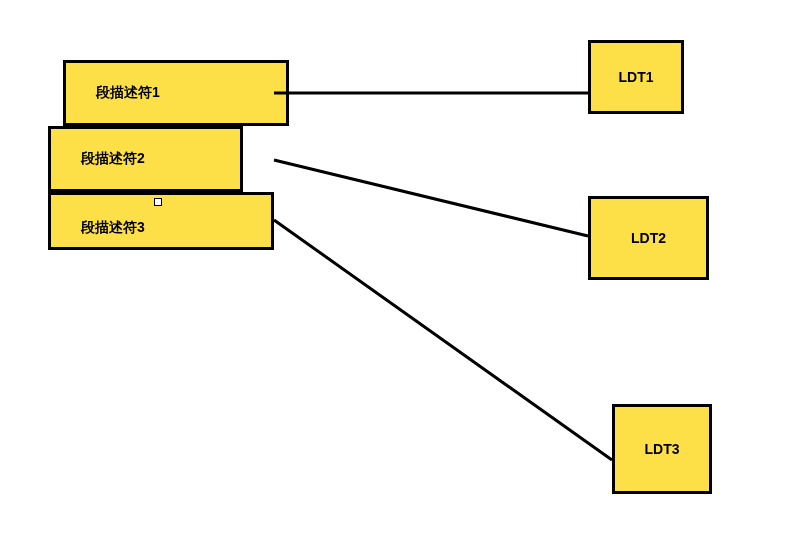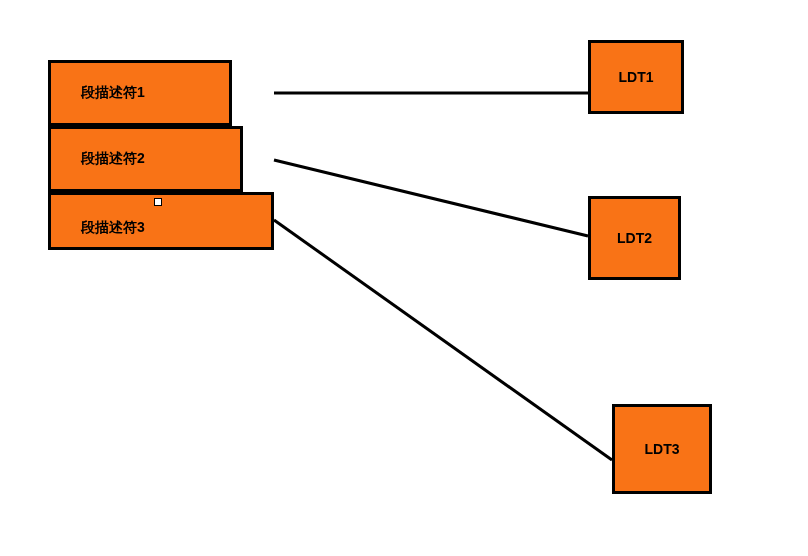--- a/index.html
+++ b/index.html
@@ -7,21 +7,21 @@
       width: 808px;
       height: 556px;
       background: #fff;
       position: relative;
       font-family: "Microsoft YaHei", SimSun, Arial, sans-serif;
       font-size: 14px;
     }
     .box {
       position: absolute;
       border: 3px solid #000;
-      background: #f97316;
+      background: #fde047;
       display: flex;
       align-items: center;
       padding-left: 30px;
     }
     .box-center {
       justify-content: center;
       padding-left: 0;
     }
     .label {
       font-weight: bold;
@@ -39,36 +39,36 @@
       position: absolute;
       width: 8px;
       height: 8px;
       border: 1px solid #000;
       background: #fff;
     }
   </style>
 </head>
 <body>
 
-<div class="box" style="left:48px;top:60px;width:184px;height:66px;text-align:right;">
+<div class="box" style="left:63px;top:60px;width:226px;height:66px;text-align:right;">
   <span class="label">段描述符1</span>
 </div>
 <div class="box" style="left:48px;top:126px;width:195px;height:66px;">
   <span class="label">段描述符2</span>
 </div>
 <div class="box" style="left:48px;top:192px;width:226px;height:58px;align-items:flex-end;padding-bottom:10px;">
   <span class="label">段描述符3</span>
 </div>
 
 <div class="small-square" style="left:154px;top:198px;"></div>
 
 <div class="box box-center" style="left:588px;top:40px;width:96px;height:74px;">
   <span class="label">LDT1</span>
 </div>
-<div class="box box-center" style="left:588px;top:196px;width:93px;height:84px;">
+<div class="box box-center" style="left:588px;top:196px;width:121px;height:84px;">
   <span class="label">LDT2</span>
 </div>
 <div class="box box-center" style="left:612px;top:404px;width:100px;height:90px;">
   <span class="label">LDT3</span>
 </div>
 
 <svg class="connectors">
   <line x1="274" y1="93" x2="588" y2="93" stroke="#000" stroke-width="3"></line>
   <line x1="274" y1="160" x2="588" y2="236" stroke="#000" stroke-width="3"></line>
   <line x1="274" y1="220" x2="612" y2="460" stroke="#000" stroke-width="3"></line>

